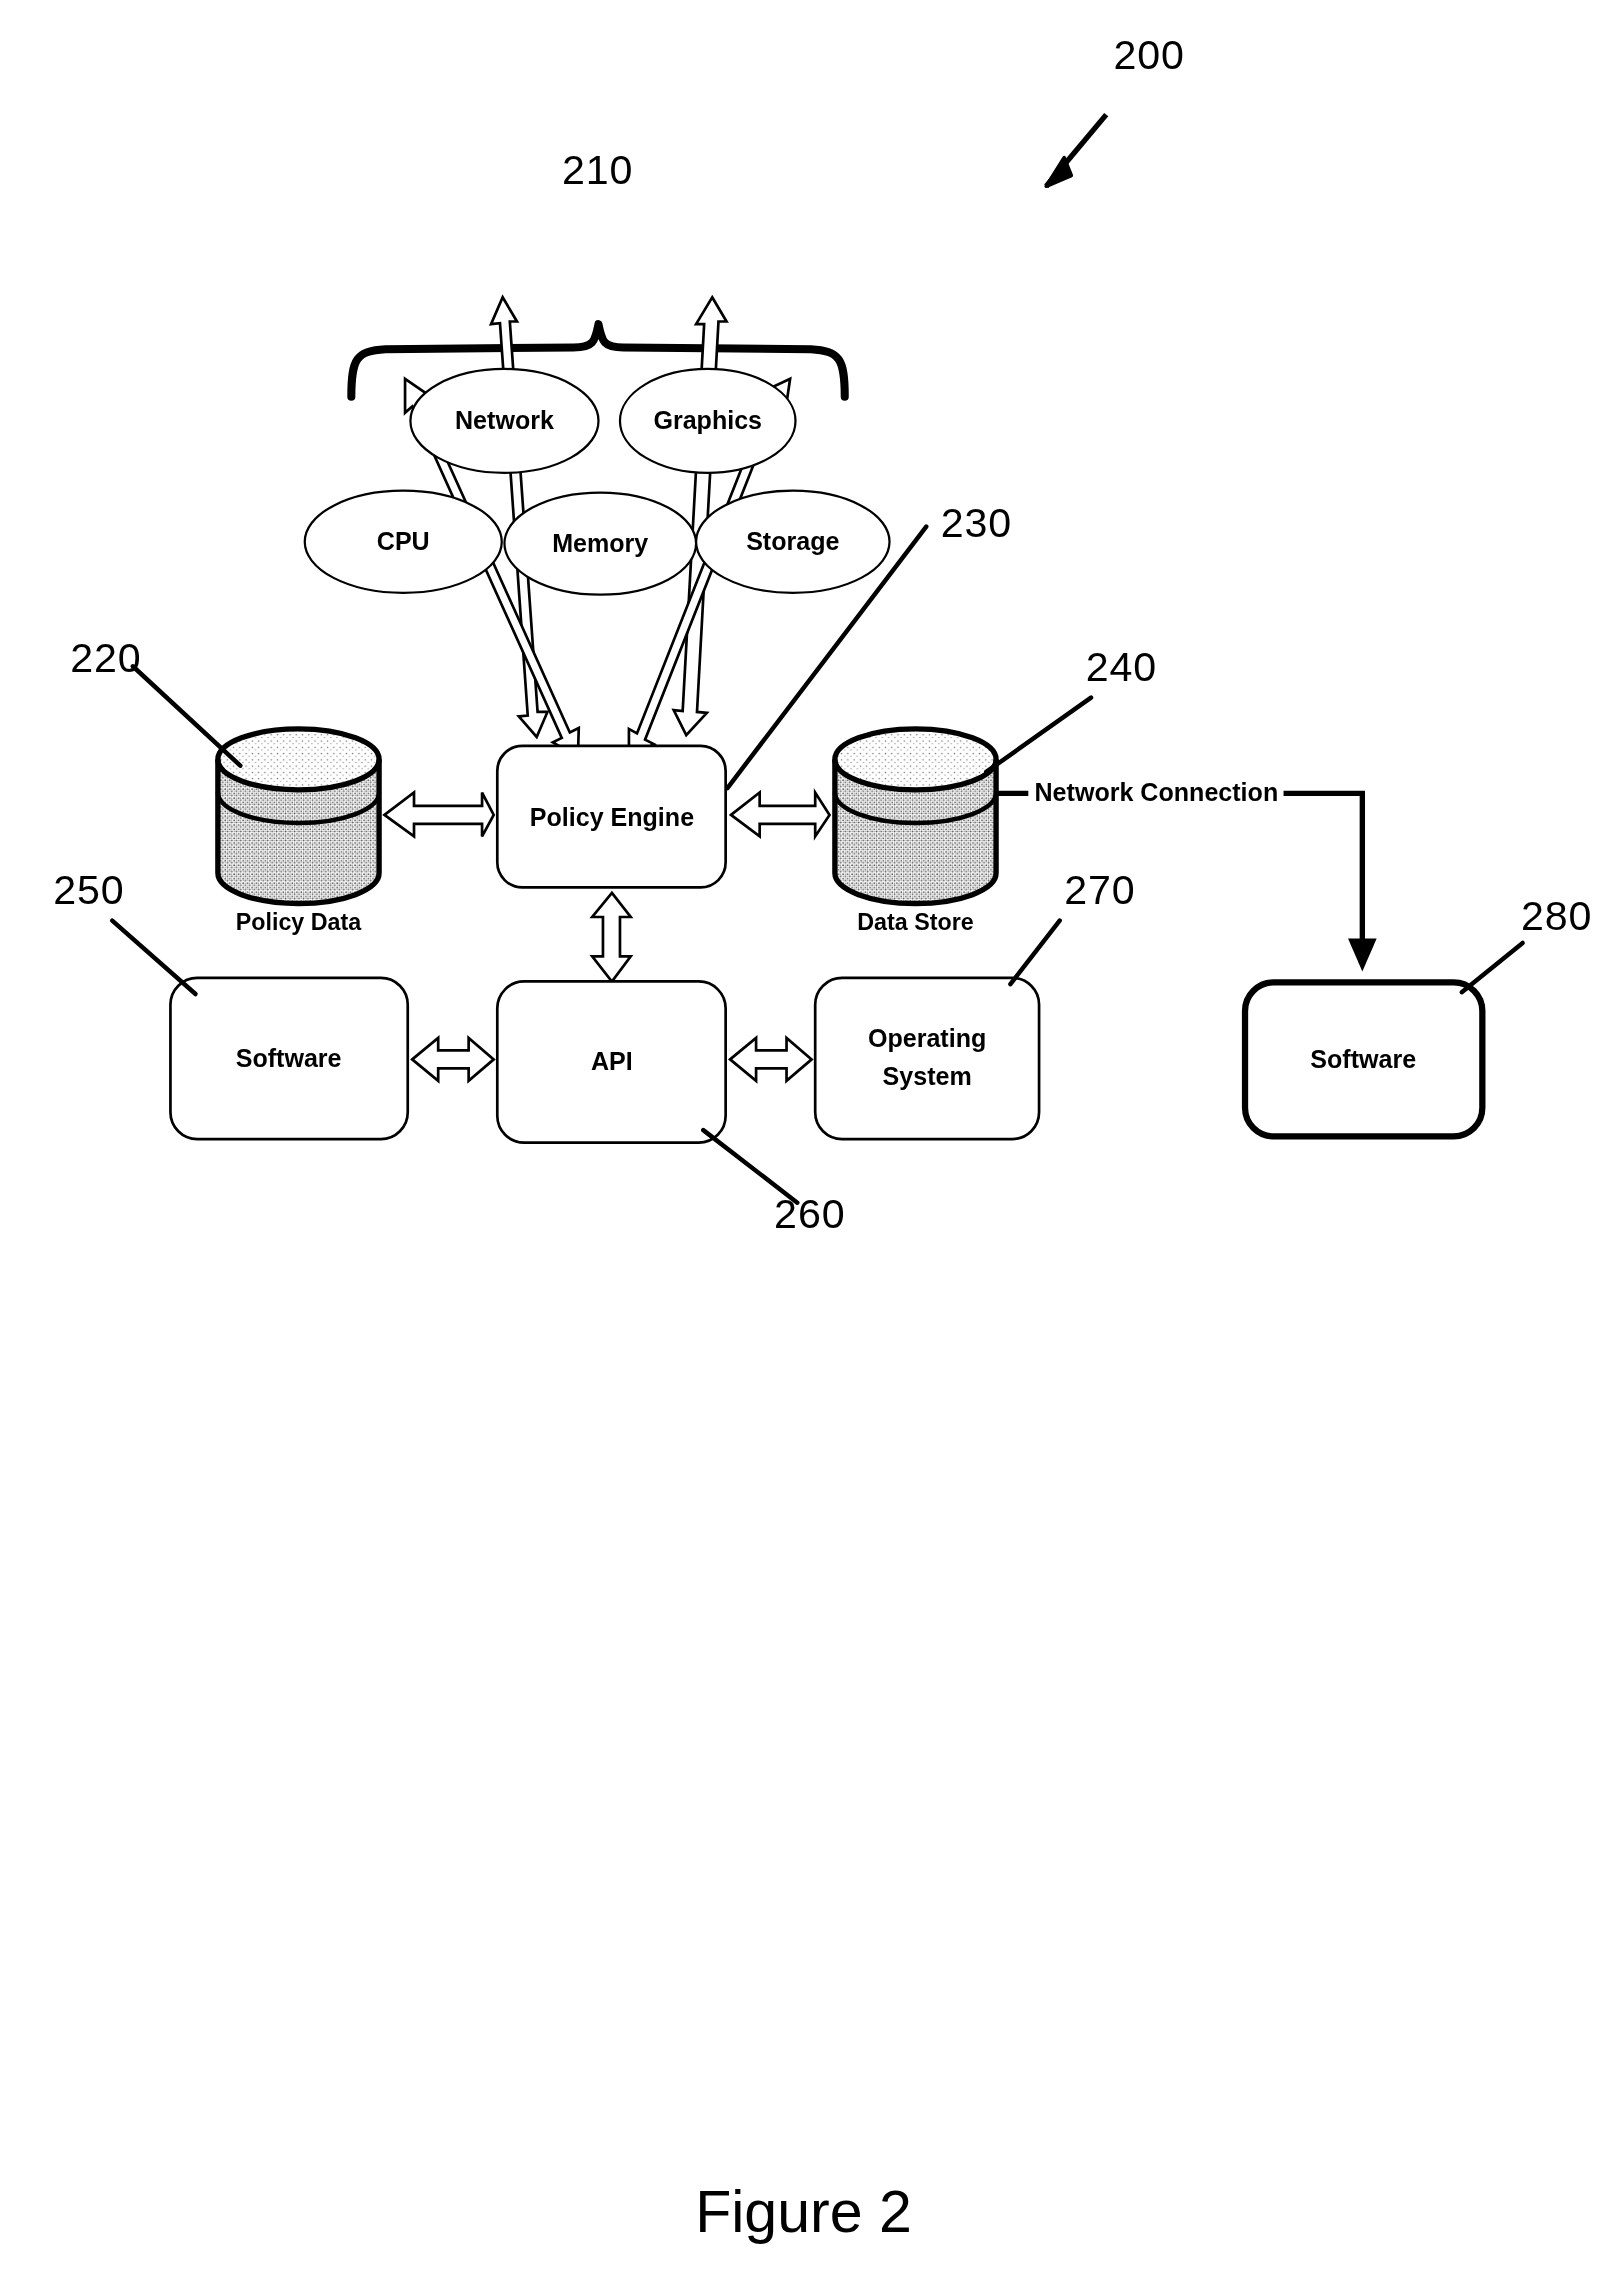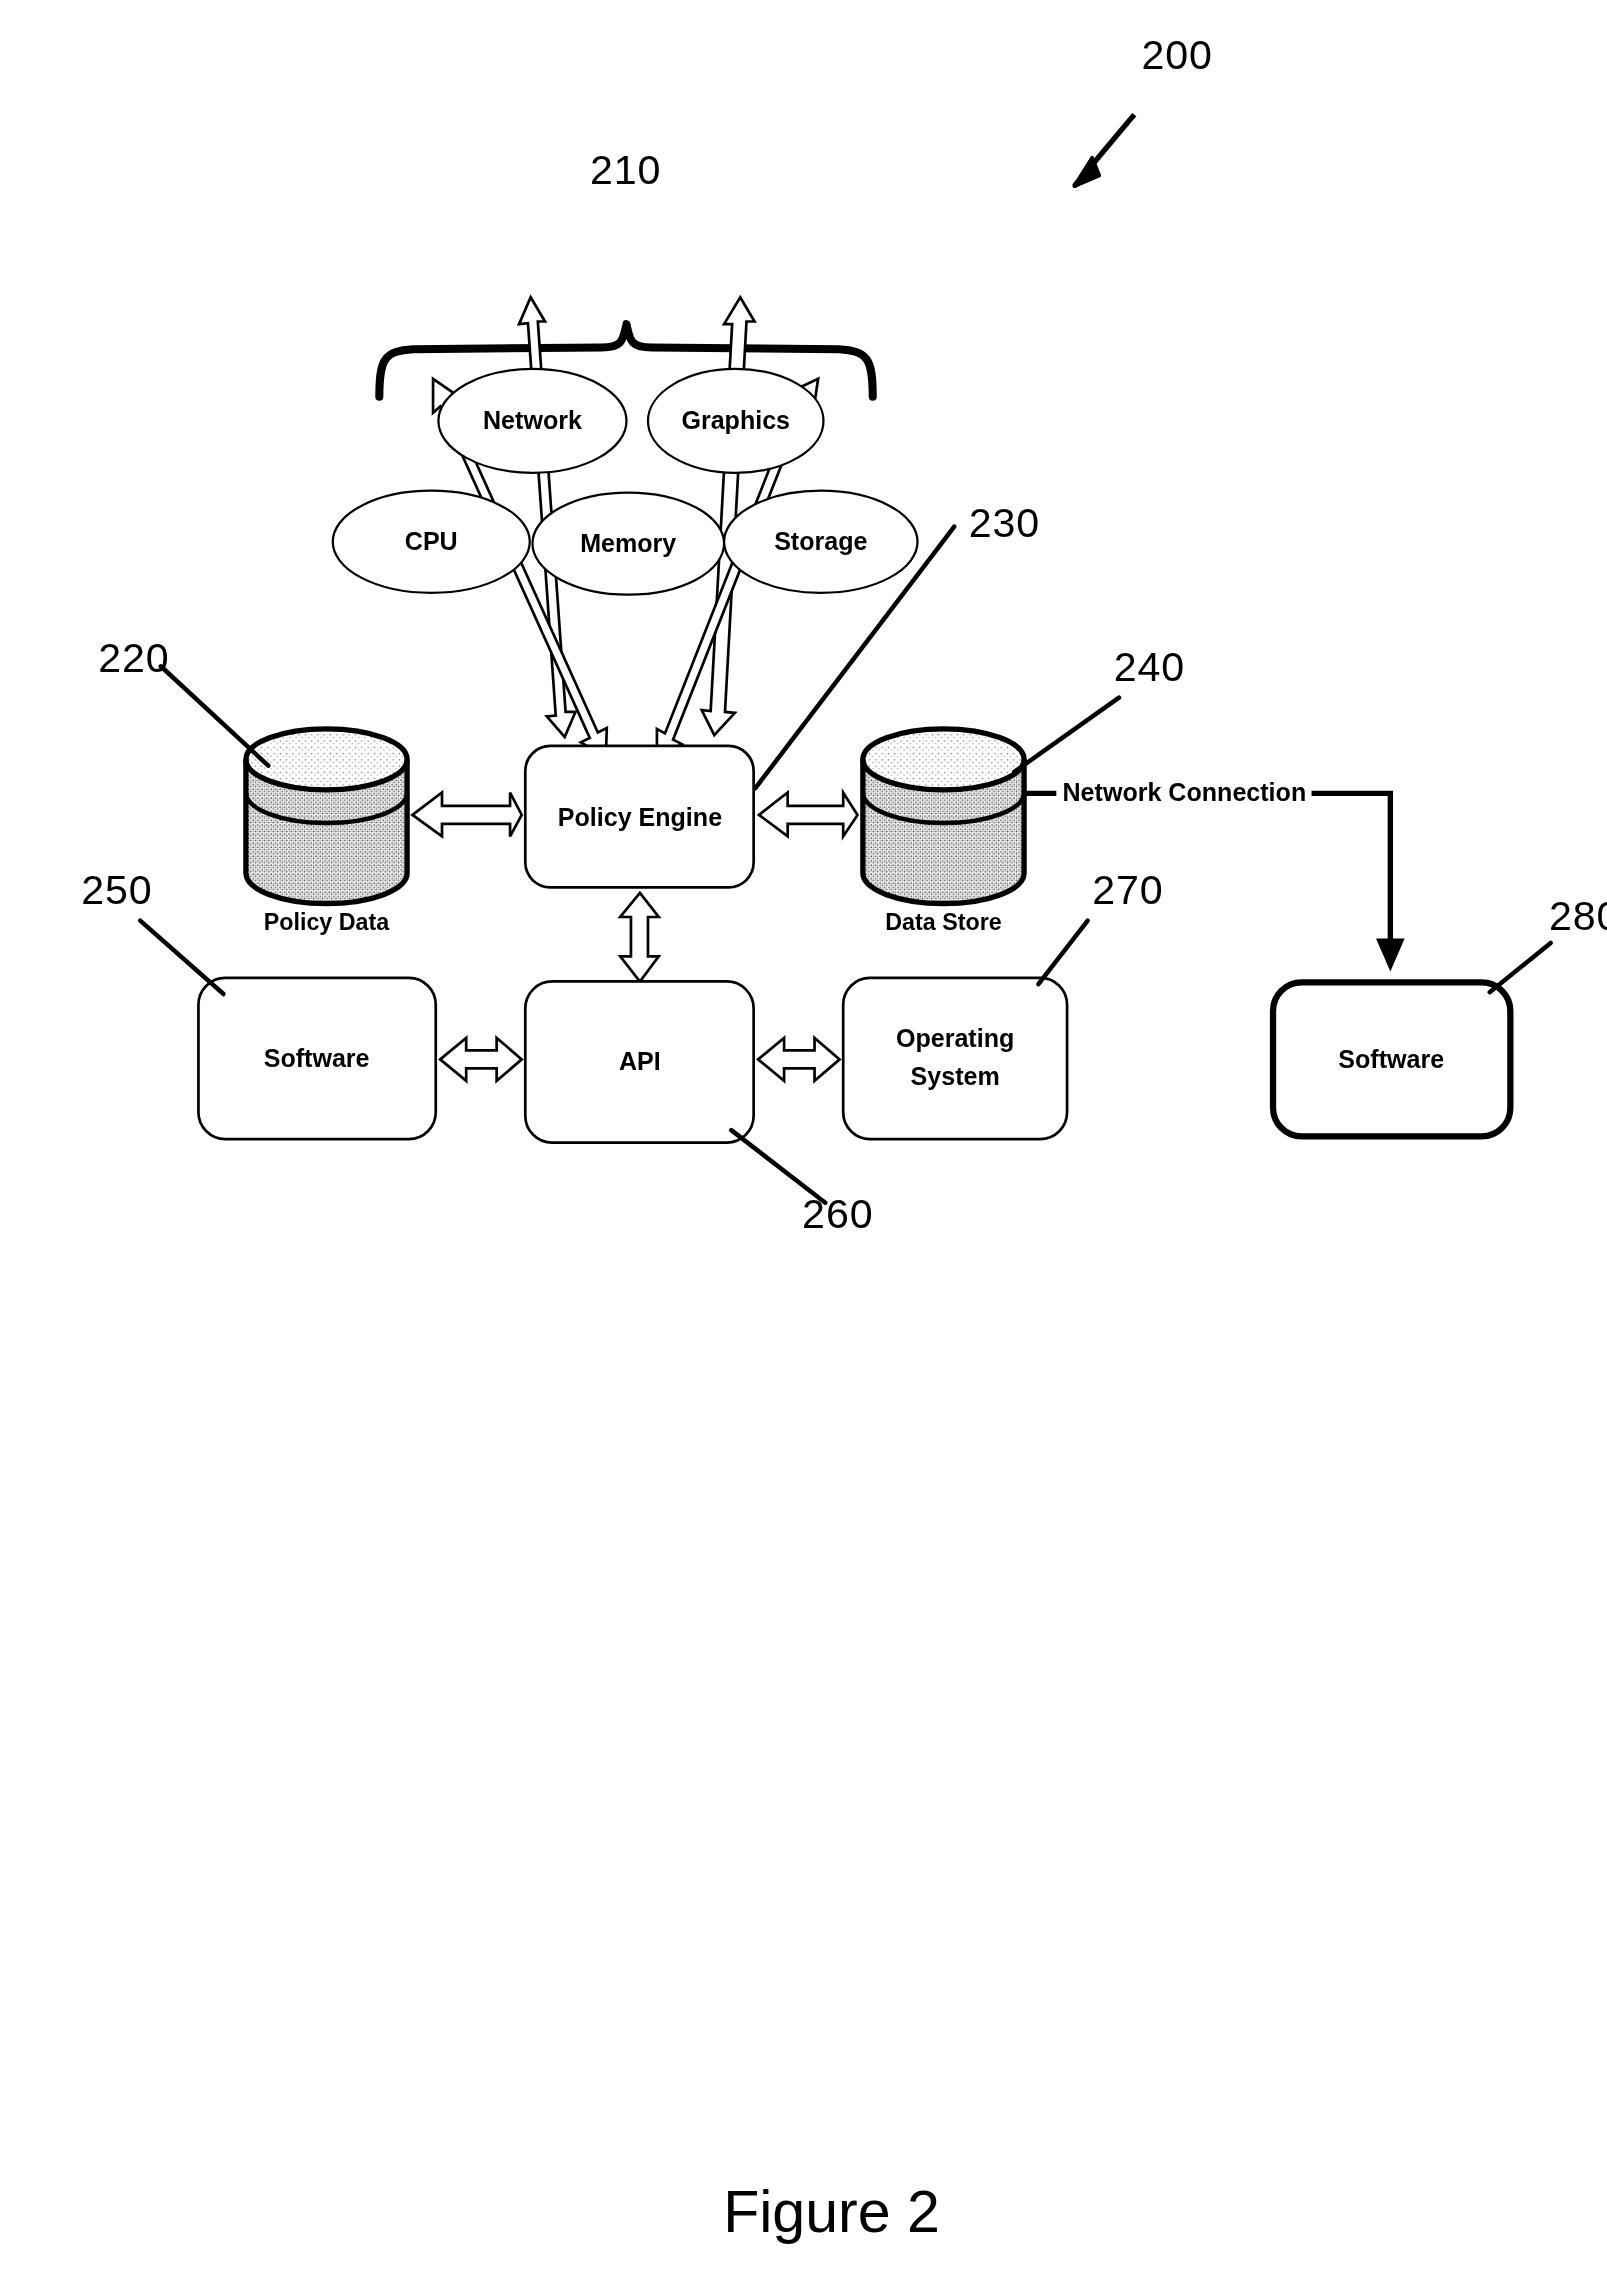--- a/index.html
+++ b/index.html
@@ -13,21 +13,20 @@
     height: 2288px;
     position: relative;
     font-family: "Liberation Sans", sans-serif;
     overflow: hidden;
   }
   #figure-root {
     position: absolute;
     left: 0; top: 0;
     width: 1572px;
     height: 2288px;
-    margin-left: 28px;
   }
   svg.diagram {
     position: absolute;
     left: 0; top: 0;
     width: 1608px;
     height: 2288px;
     display: block;
   }
   .node-label {
     font-family: "Liberation Sans", sans-serif;

